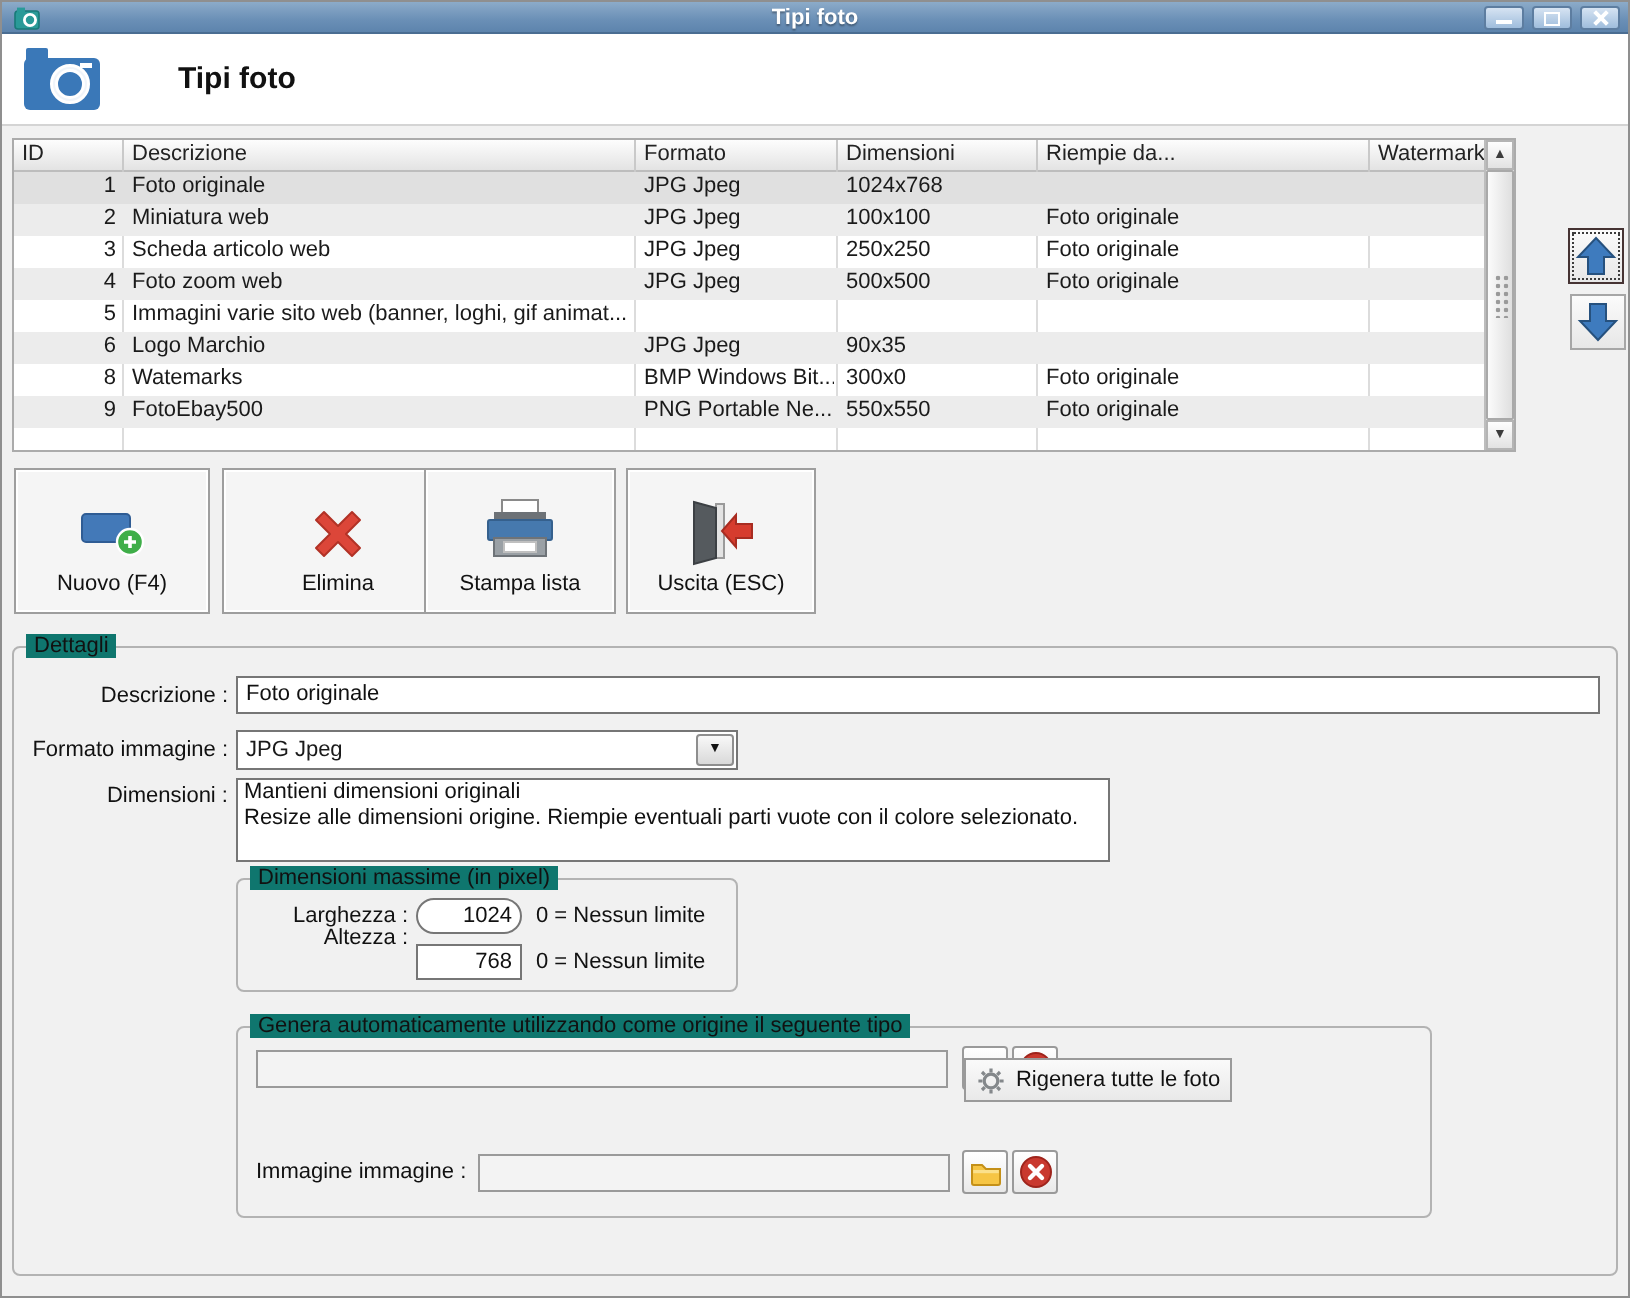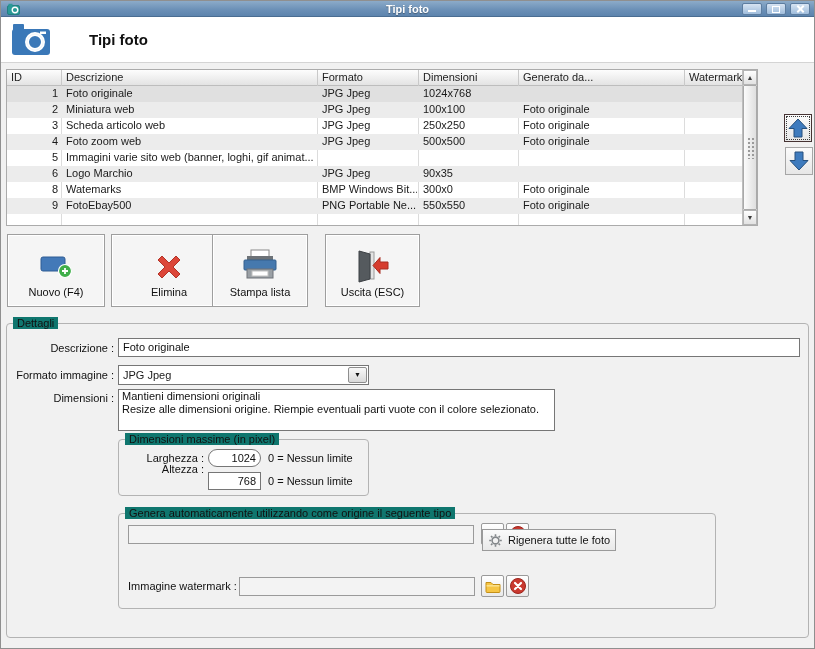--- a/index.html
+++ b/index.html
@@ -109,21 +109,21 @@
     position:absolute; top:233px; height:73px; background:#f5f5f5;
     border:1px solid #9e9e9e; box-shadow:inset 0 0 0 1px #ffffff;
     display:flex; flex-direction:column; align-items:center; justify-content:flex-end;
     padding-bottom:8px; cursor:default;
   }
   .action-btn .ic { position:absolute; top:14px; left:50%; transform:translateX(-50%); }
   .action-btn .lbl { font-size:11px; color:#111; }
   #btn-nuovo  { left:6px;   width:98px; }
   #btn-elimina{ left:110px; width:116px; }
   #btn-stampa { left:211px; width:96px; }
-  #btn-uscita { left:324px; width:95px; }
+  #btn-uscita { left:312px; width:95px; }
   
   .groupbox { position:absolute; border:1px solid #b3b3b3; border-radius:4px; }
   .legend {
     position:absolute; top:-7px; left:6px; background:#0f766e; padding:0 4px;
     font-size:11px; color:#111; white-space:nowrap;
   }
   #gb-dettagli { left:5px; top:322px; width:803px; height:315px; }
   #gb-maxdim   { left:117px; top:438px; width:251px; height:57px; }
   #gb-genera   { left:117px; top:512px; width:598px; height:96px; }
   
@@ -201,21 +201,21 @@
     </span>
     <span id="page-title">Tipi foto</span>
   </div>
 
   <div id="table">
     <div id="thead">
       <span class="hcell h-id">ID</span>
       <span class="hcell h-desc">Descrizione</span>
       <span class="hcell h-fmt">Formato</span>
       <span class="hcell h-dim">Dimensioni</span>
-      <span class="hcell h-gen">Generato da...</span>
+      <span class="hcell h-gen">Riempie da...</span>
       <span class="hcell h-wm">Watermark</span>
     </div>
     <div class="vline" style="left:54px"></div>
     <div class="vline" style="left:310px"></div>
     <div class="vline" style="left:411px"></div>
     <div class="vline" style="left:511px"></div>
     <div class="vline" style="left:677px"></div>
     <div id="tbody">
         <div class="trow sel" style="top: 0px;">
           <span class="cell c-id">1</span>
@@ -390,21 +390,21 @@
   </div>
   <div id="btn-rigenera">
     <svg width="15" height="15" viewBox="0 0 15 15">
       <g stroke="#84888b" stroke-width="1.6" fill="none">
         <circle cx="7.5" cy="7.5" r="3.4"></circle>
         <path d="M7.5 1.2 v2 M7.5 11.8 v2 M1.2 7.5 h2 M11.8 7.5 h2 M3 3 l1.4 1.4 M10.6 10.6 l1.4 1.4 M12 3 l-1.4 1.4 M4.4 10.6 L3 12"></path>
       </g>
     </svg>
     <span>Rigenera tutte le foto</span>
   </div>
-  <span class="flabel" style="left:127px; top:579px; width:104px;">Immagine watermark :</span>
+  <span class="flabel" style="left:127px; top:579px; width:104px;">Immagine immagine :</span>
   <div class="tinput gray" style="left:238px; top:576px; width:236px; height:19px;"></div>
   <div class="sq-btn" style="left:480px; top:574px;">
     <svg width="16" height="13" viewBox="0 0 16 13">
       <path d="M1 2.5 h5 l2 2 h7 v7 a1 1 0 0 1 -1 1 H2 a1 1 0 0 1 -1 -1 Z" fill="#f6c544" stroke="#c49018"></path>
       <rect x="1.6" y="5" width="12.8" height="1.6" fill="#fbe08a"></rect>
     </svg>
   </div>
   <div class="sq-btn" style="left:505px; top:574px;">
     <svg width="18" height="18" viewBox="0 0 18 18">
       <circle cx="9" cy="9" r="7.5" fill="#c9392f" stroke="#9e241c"></circle>

